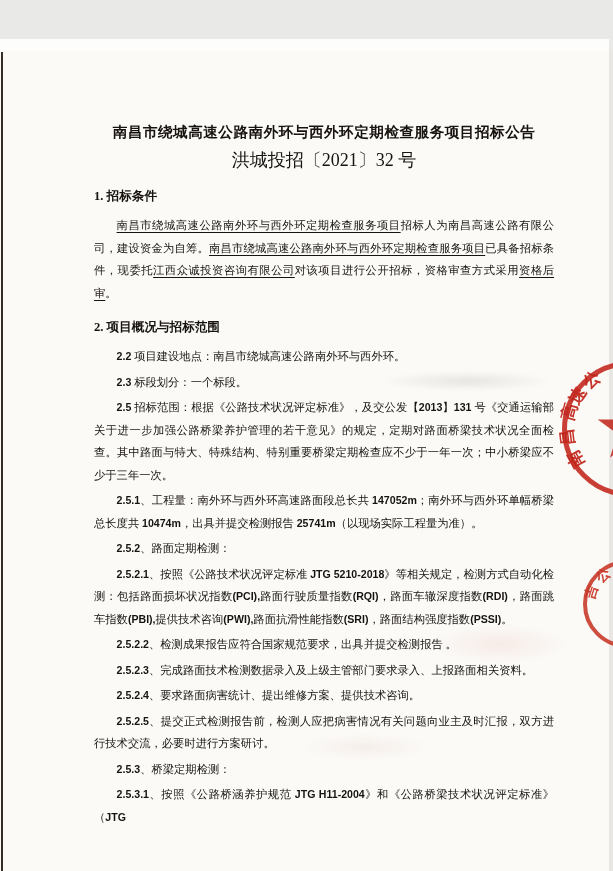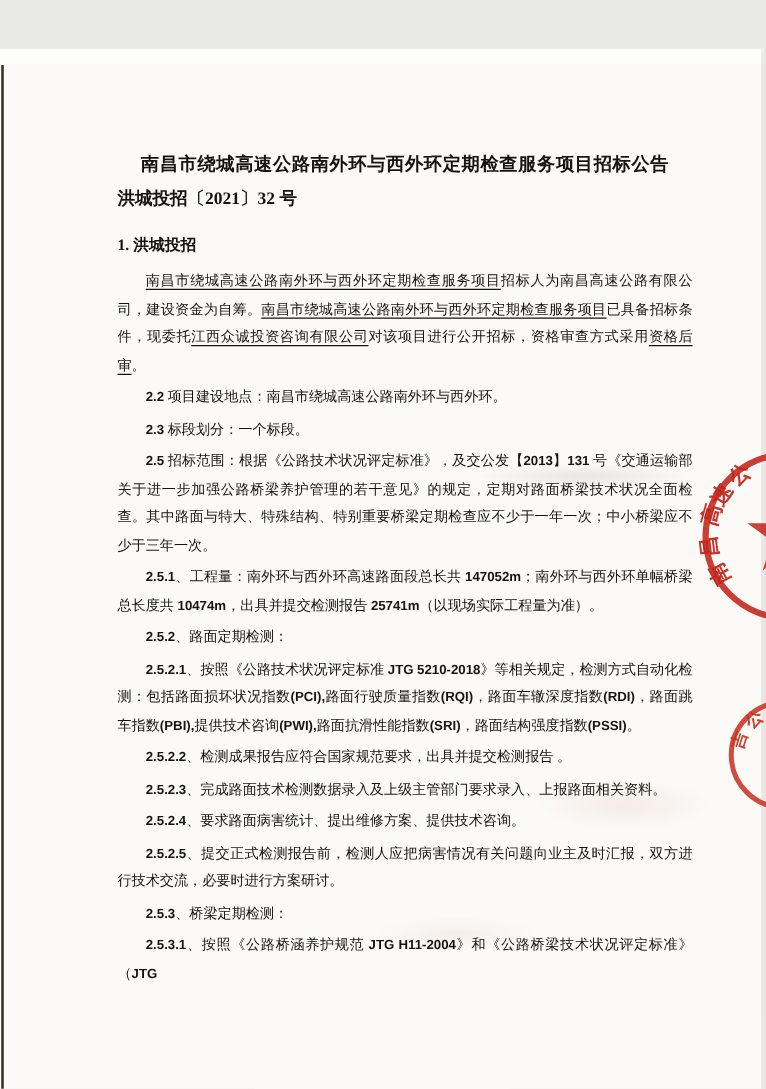--- a/index.html
+++ b/index.html
@@ -25,21 +25,21 @@
     position:absolute;left:94px;top:78px;width:460px;
     color:#17130f;
     font-size:11.3px;line-height:22.5px;
     text-align:justify;
   }
   .title1{
     font-size:14.6px;font-weight:bold;text-align:center;
     line-height:30px;text-indent:0;letter-spacing:.5px;
   }
   .title2{
-    font-size:14px;font-weight:bold;
+    font-size:18px;font-weight:normal;text-align:center;
     line-height:26px;text-indent:0;margin-bottom:2px;
   }
   .heading{
     font-weight:bold;font-size:12.6px;line-height:23px;
     margin:12px 0 6px 0;text-indent:0;
   }
   .para{margin:0 0 3px 0;text-indent:2em;}
   .para b{font-family:"Liberation Sans","DejaVu Sans",sans-serif;font-weight:bold;font-size:10.6px;}
   .para .u{text-decoration:underline;text-underline-offset:3px;}
 
@@ -70,22 +70,23 @@
   <div class="top-strip"></div>
 
   <div class="bleed" style="left:380px;top:332px;width:175px;height:20px;background:radial-gradient(ellipse,rgba(150,140,135,.18),transparent 70%);"></div>
   <div class="bleed" style="left:430px;top:585px;width:140px;height:40px;background:radial-gradient(ellipse,rgba(215,130,120,.12),transparent 70%);"></div>
   <div class="bleed" style="left:300px;top:695px;width:130px;height:26px;background:radial-gradient(ellipse,rgba(200,140,130,.10),transparent 70%);"></div>
 
   <div class="doc">
     <div class="title1">南昌市绕城高速公路南外环与西外环定期检查服务项目招标公告</div>
     <div class="title2">洪城投招〔2021〕32 号</div>
     <div>
-        <div class="heading"><span><b>1.</b><span> 洪城投招</span></span></div>
+        <div class="heading"><span><b>1.</b><span> 招标条件</span></span></div>
         <div class="para"><span class="u"><span>南昌市绕城高速公路南外环与西外环定期检查服务项目</span></span><span><span>招标人为南昌高速公路有限公司，建设资金为自筹。</span></span><span class="u"><span>南昌市绕城高速公路南外环与西外环定期检查服务项目</span></span><span><span>已具备招标条件，现委托</span></span><span class="u"><span>江西众诚投资咨询有限公司</span></span><span><span>对该项目进行公开招标，资格审查方式采用</span></span><span class="u"><span>资格后审</span></span><span><span>。</span></span></div>
+        <div class="heading"><span><b>2.</b><span> 项目概况与招标范围</span></span></div>
         <div class="para"><span><b>2.2</b><span> 项目建设地点：南昌市绕城高速公路南外环与西外环。</span></span></div>
         <div class="para"><span><b>2.3</b><span> 标段划分：一个标段。</span></span></div>
         <div class="para"><span><b>2.5</b><span> 招标范围：根据《公路技术状况评定标准》，及交公发【</span><b>2013</b><span>】</span><b>131</b><span> 号《交通运输部关于进一步加强公路桥梁养护管理的若干意见》的规定，定期对路面桥梁技术状况全面检查。其中路面与特大、特殊结构、特别重要桥梁定期检查应不少于一年一次；中小桥梁应不少于三年一次。</span></span></div>
         <div class="para"><span><b>2.5.1</b><span>、工程量：南外环与西外环高速路面段总长共 </span><b>147052m</b><span>；南外环与西外环单幅桥梁总长度共 </span><b>10474m</b><span>，出具并提交检测报告 </span><b>25741m</b><span>（以现场实际工程量为准）。</span></span></div>
         <div class="para"><span><b>2.5.2</b><span>、路面定期检测：</span></span></div>
         <div class="para"><span><b>2.5.2.1</b><span>、按照《公路技术状况评定标准 </span><b>JTG</b><span> </span><b>5210-2018</b><span>》等相关规定，检测方式自动化检测：包括路面损坏状况指数</span><b>(PCI),</b><span>路面行驶质量指数</span><b>(RQI)</b><span>，路面车辙深度指数</span><b>(RDI)</b><span>，路面跳车指数</span><b>(PBI),</b><span>提供技术咨询</span><b>(PWI),</b><span>路面抗滑性能指数</span><b>(SRI)</b><span>，路面结构强度指数</span><b>(PSSI)</b><span>。</span></span></div>
         <div class="para"><span><b>2.5.2.2</b><span>、检测成果报告应符合国家规范要求，出具并提交检测报告 。</span></span></div>
         <div class="para"><span><b>2.5.2.3</b><span>、完成路面技术检测数据录入及上级主管部门要求录入、上报路面相关资料。</span></span></div>
         <div class="para"><span><b>2.5.2.4</b><span>、要求路面病害统计、提出维修方案、提供技术咨询。</span></span></div>
         <div class="para"><span><b>2.5.2.5</b><span>、提交正式检测报告前，检测人应把病害情况有关问题向业主及时汇报，双方进行技术交流，必要时进行方案研讨。</span></span></div>

